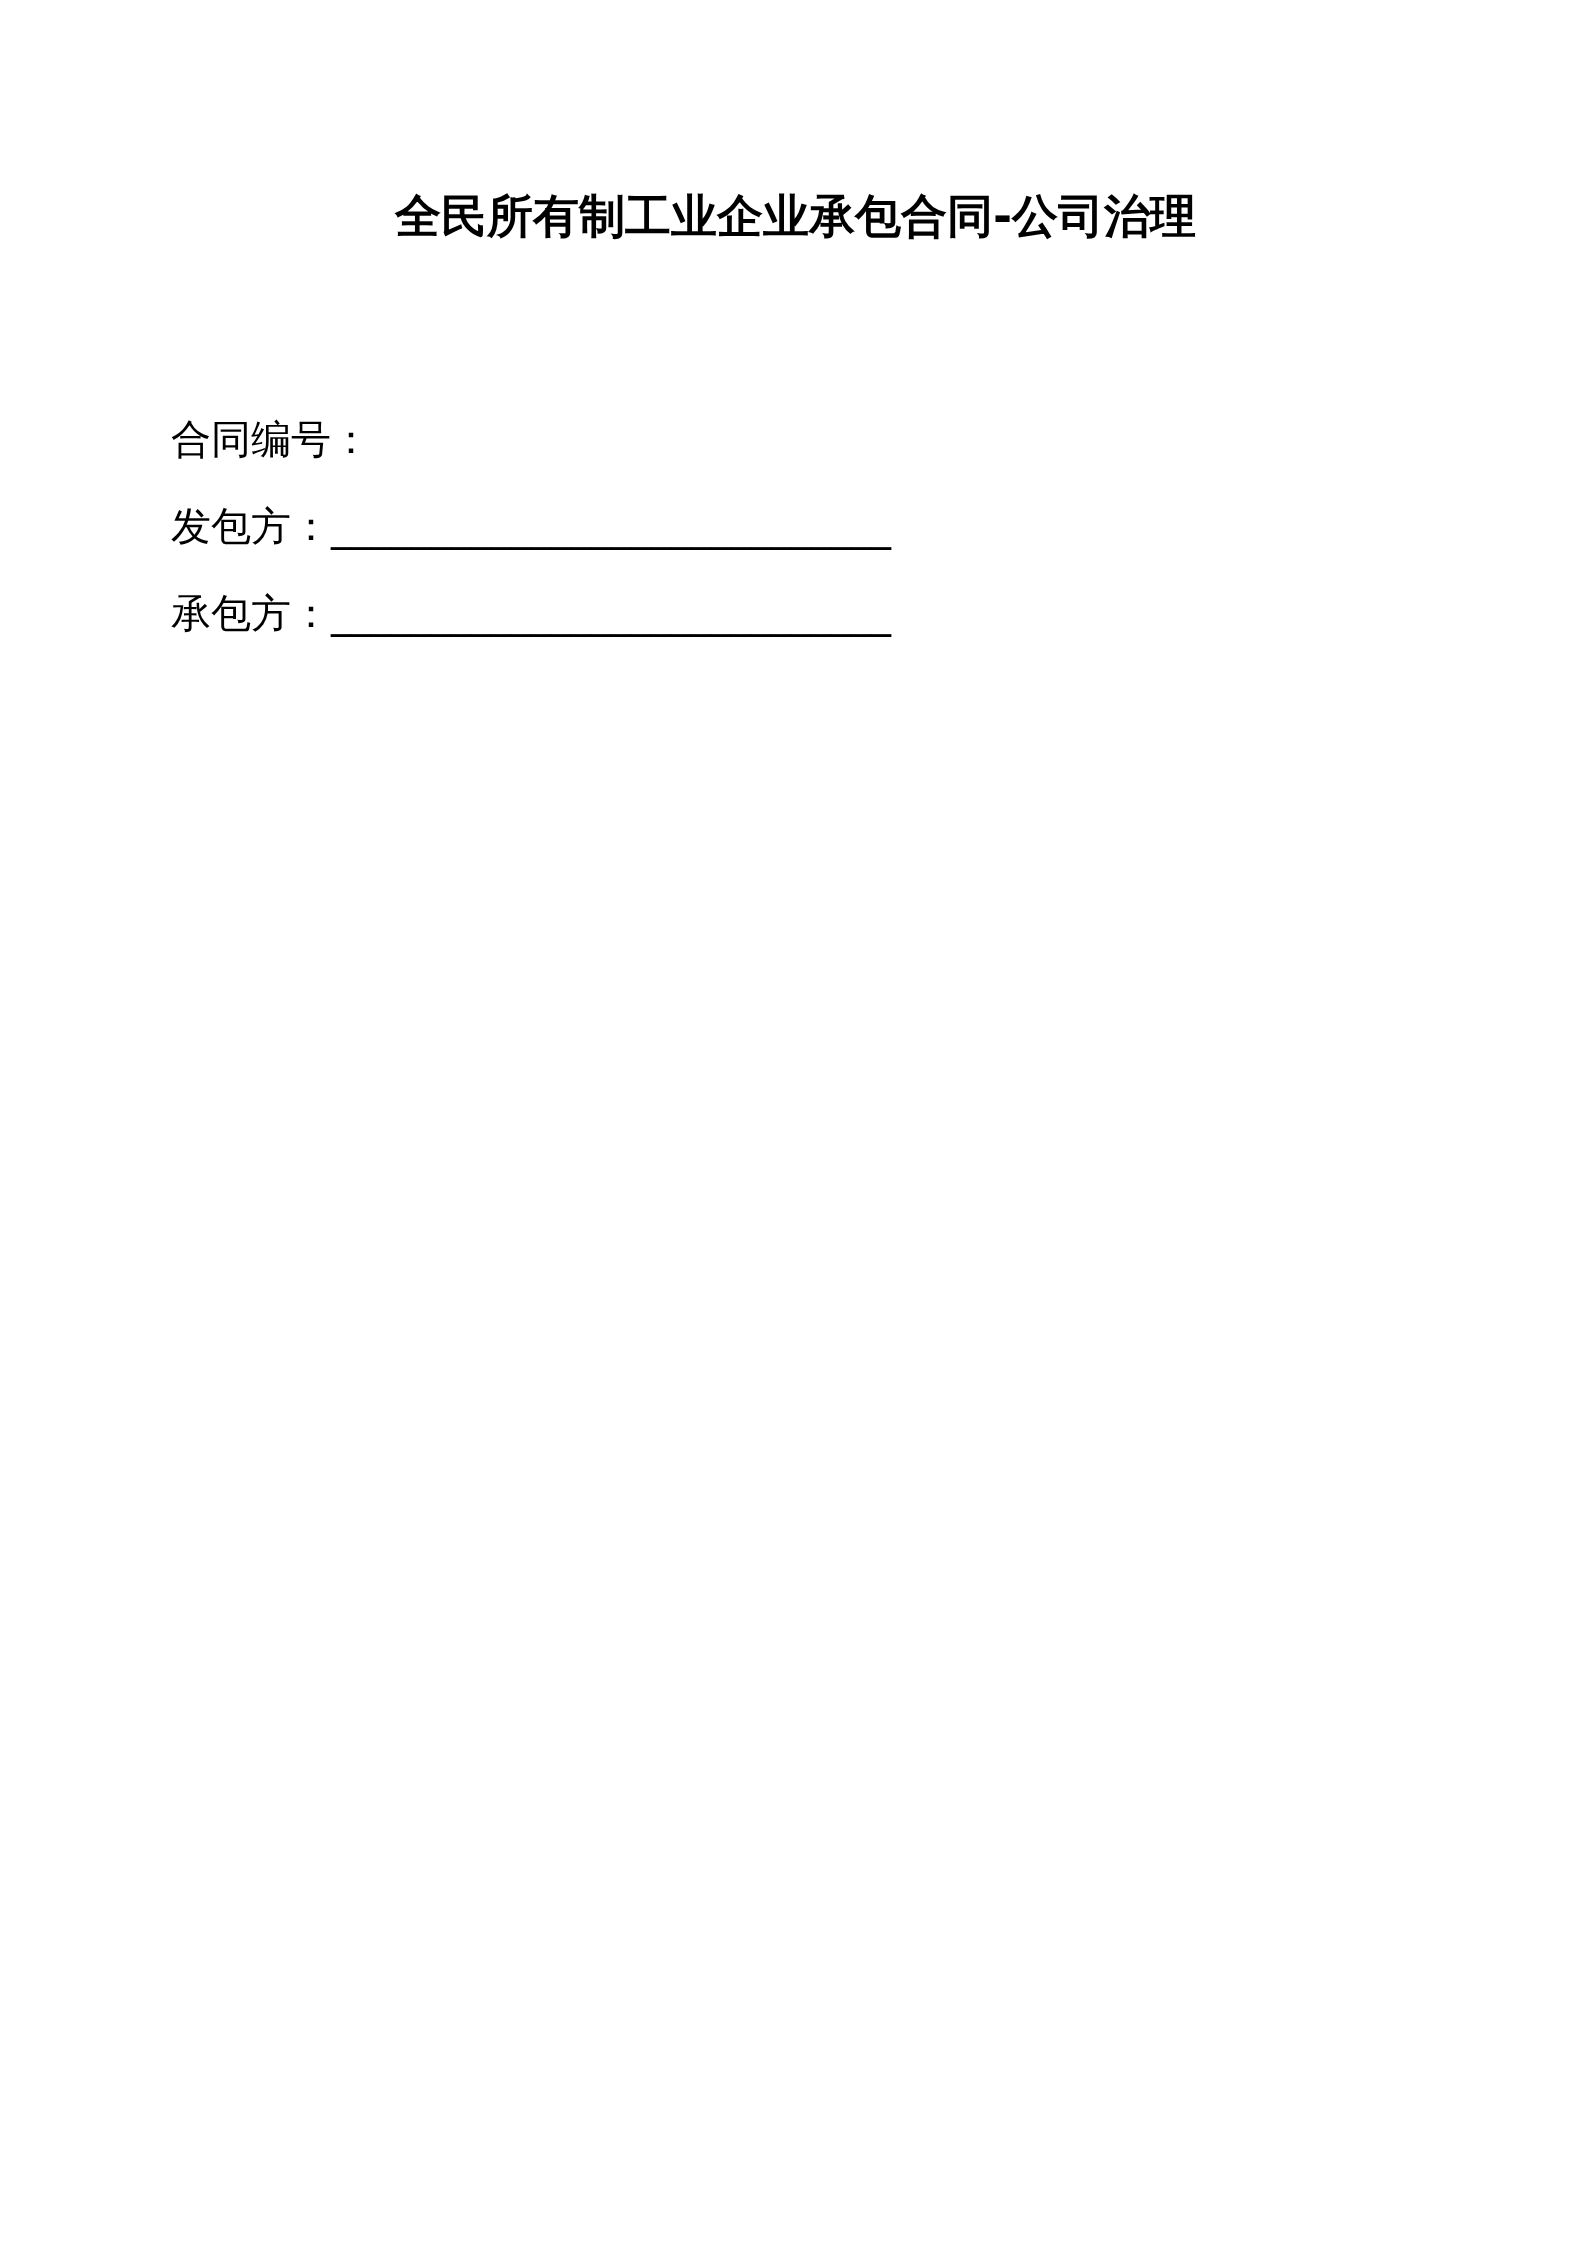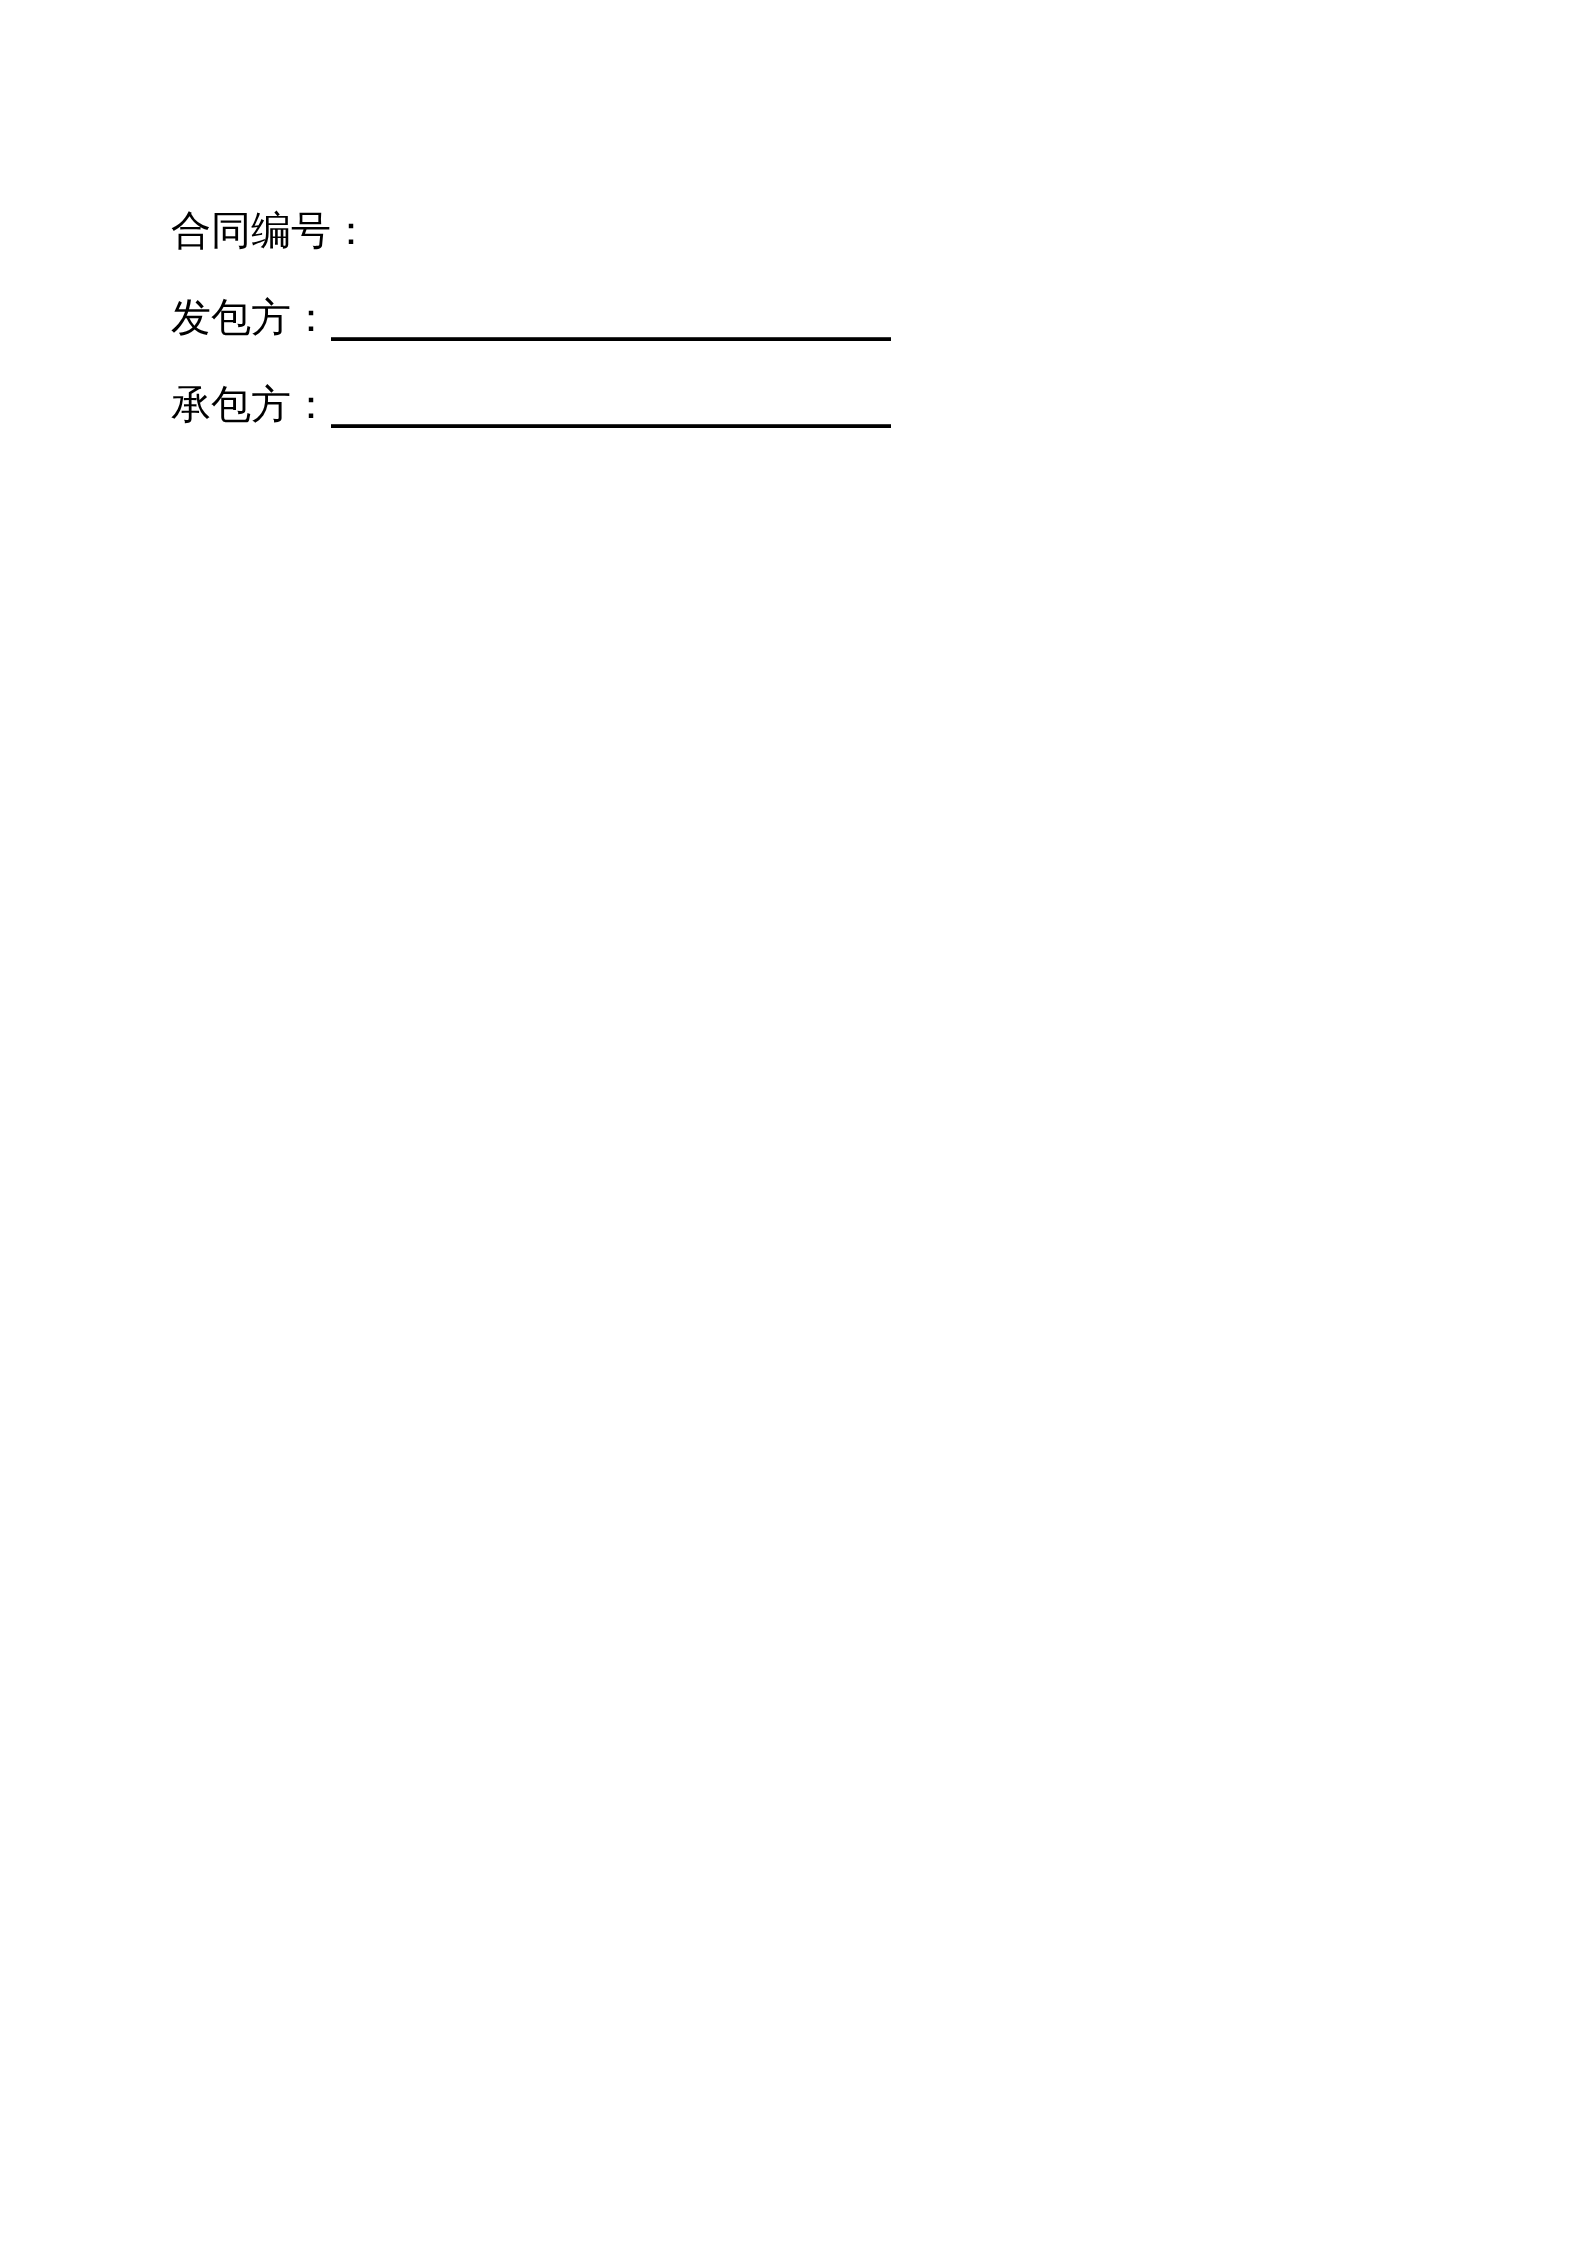--- a/index.html
+++ b/index.html
@@ -30,28 +30,28 @@
     line-height: 84px;
     margin: 3px;
     letter-spacing: 0;
   }
   .chapter {
     font-weight: bold;
   }
   .blank {
     letter-spacing: 0;
     white-space: nowrap;
-    font-weight: bold;
   }
 </style>
 </head>
 <body>
 
 <div class="page">
 
+  <h1 class="doc-title">全民所有制工业企业承包合同-公司治理</h1>
 
   <p class="line">合同编号：</p>
 
 
   <p class="line"><span>发包方：</span><span class="blank">____________________________</span></p>
 
   <p class="line"><span>承包方：</span><span class="blank">____________________________</span></p>
 
 
 

